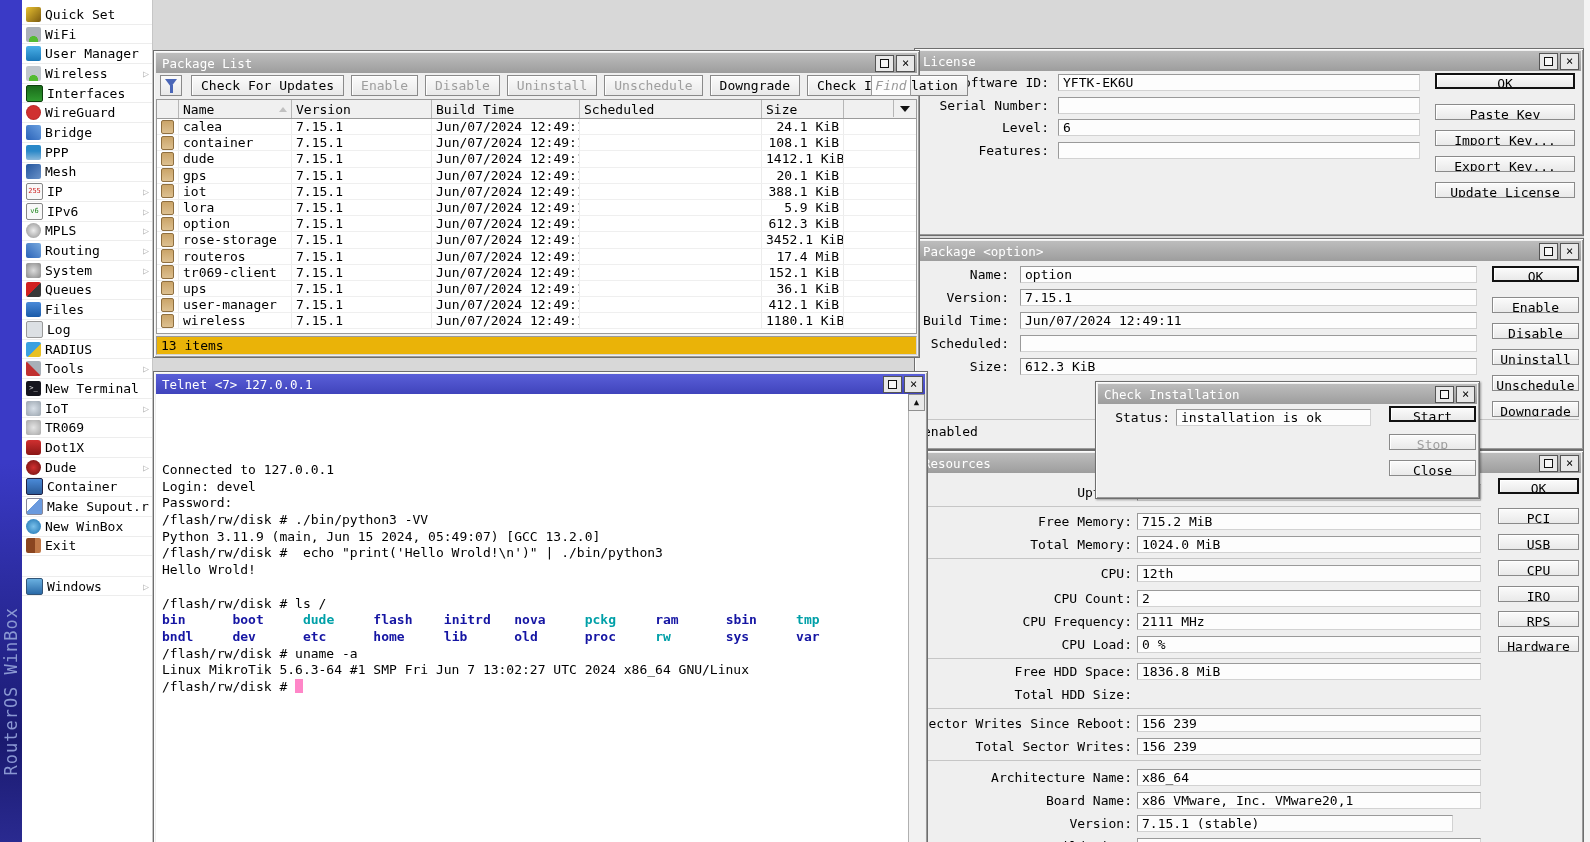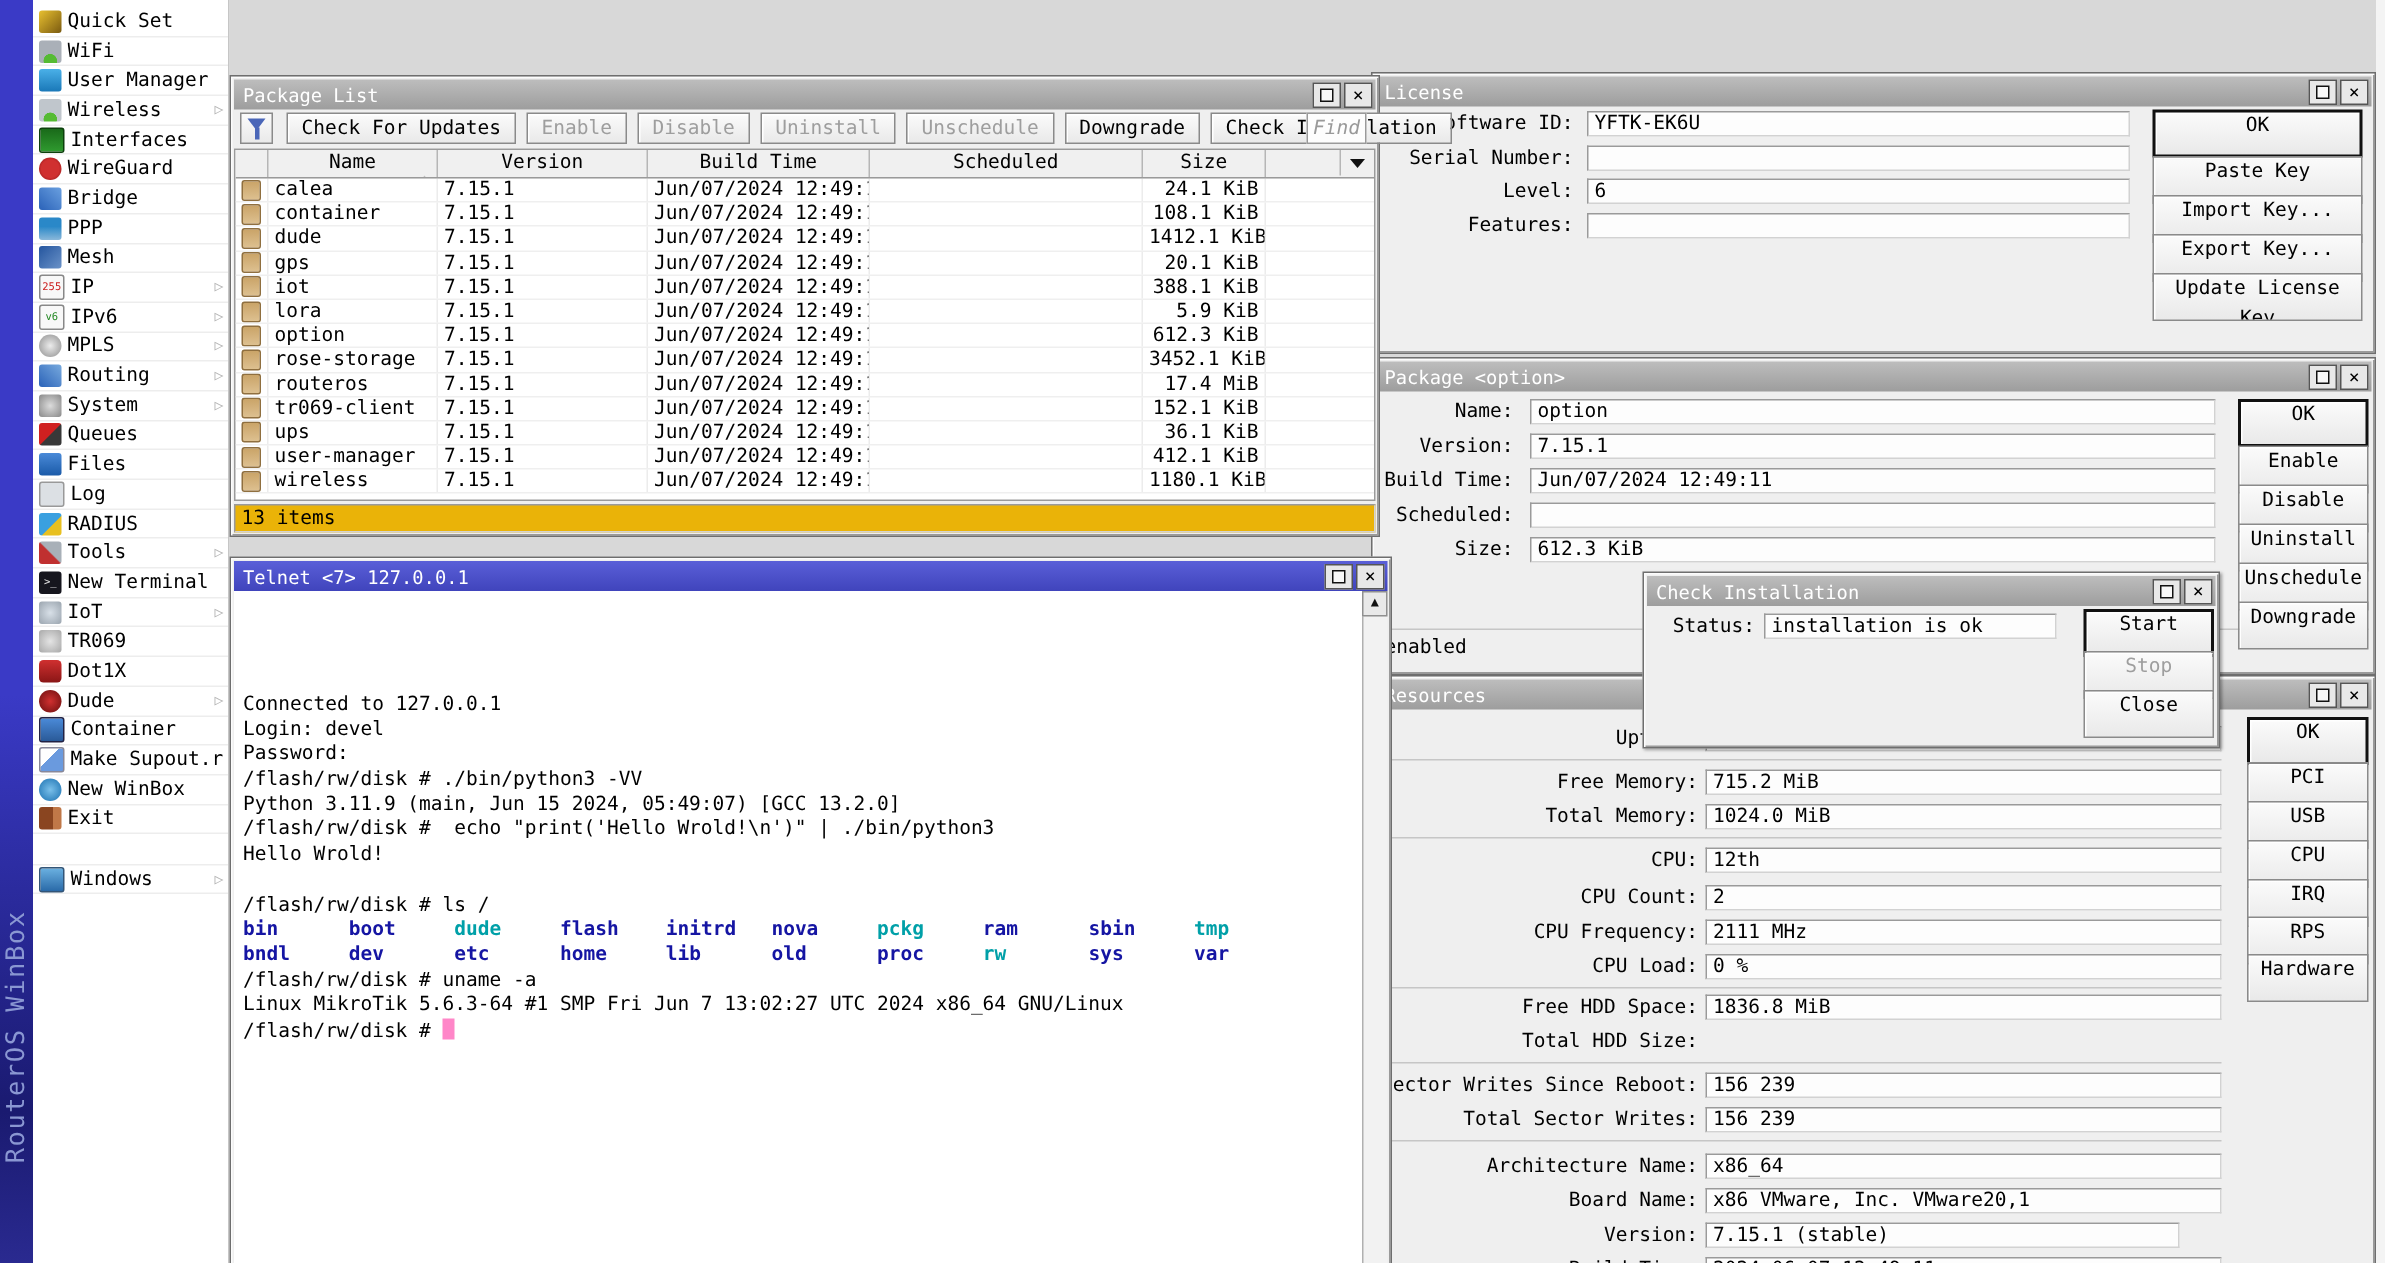--- a/index.html
+++ b/index.html
@@ -67,21 +67,21 @@
   .tbar-t{font-size:12.5px;white-space:nowrap;}
   .tb-btns{margin-left:auto;display:flex;gap:2px;padding-right:2px;}
   .tb-btn{width:17px;height:15px;background:#e8e8e8;border:1px solid #555;
     display:flex;align-items:center;justify-content:center;color:#000;font-size:12px;line-height:1;}
   .tb-min-glyph{width:7px;height:7px;border:1px solid #111;background:#f8f8f8;}
   
   .frow-label{position:absolute;height:18px;line-height:18px;text-align:right;white-space:nowrap;overflow:hidden;}
   .frow-input{position:absolute;height:17px;line-height:16px;background:#fdfdfd;
     border:1px solid #9a9a9a;border-bottom-color:#d2d2d2;border-right-color:#d2d2d2;
     padding:0 4px;white-space:nowrap;overflow:hidden;box-sizing:border-box;}
-  .vbtn{position:absolute;height:32px;line-height:20px;text-align:center;
+  .vbtn{position:absolute;height:16px;line-height:20px;text-align:center;
     background:linear-gradient(#fbfbfb,#e9e9e9);border:1px solid #8a8a8a;
     box-shadow:inset 1px 1px 0 #fff;box-sizing:border-box;cursor:default;overflow:hidden;}
   .vbtn.default{border:2px solid #111;line-height:18px;}
   .vbtn.disabled{color:#9e9e9e;}
   .hsep{position:absolute;height:1px;background:#c6c6c6;}
   .wstatus{position:absolute;white-space:nowrap;}
 
   
   .w-pkglist{left:153px;top:10px;width:767px;height:308px;z-index:3;}
   .pl-toolbar{position:absolute;left:2px;right:2px;top:23px;height:25px;}
@@ -95,21 +95,21 @@
     border-left:6px solid transparent;border-right:6px solid transparent;border-top:8px solid #4a66b8;}
   .funnel::after{content:"";position:absolute;left:-1.5px;top:-2px;width:3px;height:8px;background:#4a66b8;}
   .tbtn-row{position:absolute;left:28px;top:1px;white-space:nowrap;}
   .find-box{position:absolute;right:6px;top:1px;width:40px;height:21px;line-height:19px;
     text-align:center;font-style:italic;color:#999;background:#fdfdfd;
     border:1px solid #9a9a9a;box-sizing:border-box;}
   .pl-table{position:absolute;left:2px;right:2px;top:48px;bottom:23px;background:#fff;
     border:1px solid #9a9a9a;overflow:hidden;}
   .pl-hrow{display:flex;height:18px;background:#f0f0f0;border-bottom:1px solid #9a9a9a;position:relative;}
   .pl-hcell{border-right:1px solid #b6b6b6;padding:0 4px;line-height:17px;white-space:nowrap;
-    overflow:hidden;box-sizing:border-box;display:flex;align-items:center;flex-direction:column;}
+    overflow:hidden;box-sizing:border-box;display:flex;align-items:center;}
   .sort-ic{margin-left:auto;width:0;height:0;border-left:4px solid transparent;
     border-right:4px solid transparent;border-bottom:5px solid #c0c0c0;}
   .col-drop{position:absolute;right:0;top:0;width:22px;height:17px;background:#f0f0f0;
     border-left:1px solid #b6b6b6;display:flex;align-items:center;justify-content:center;}
   .col-drop::after{content:"";width:0;height:0;border-left:5px solid transparent;
     border-right:5px solid transparent;border-top:6px solid #111;}
   .pl-row{display:flex;height:16.2px;border-bottom:1px solid #efefef;box-sizing:border-box;}
   .pl-cell{border-right:1px solid #ececec;padding:0 4px;line-height:15px;white-space:nowrap;
     overflow:hidden;box-sizing:border-box;}
   .cw0{width:22px;flex:0 0 22px;display:flex;align-items:center;justify-content:center;padding:0;}

